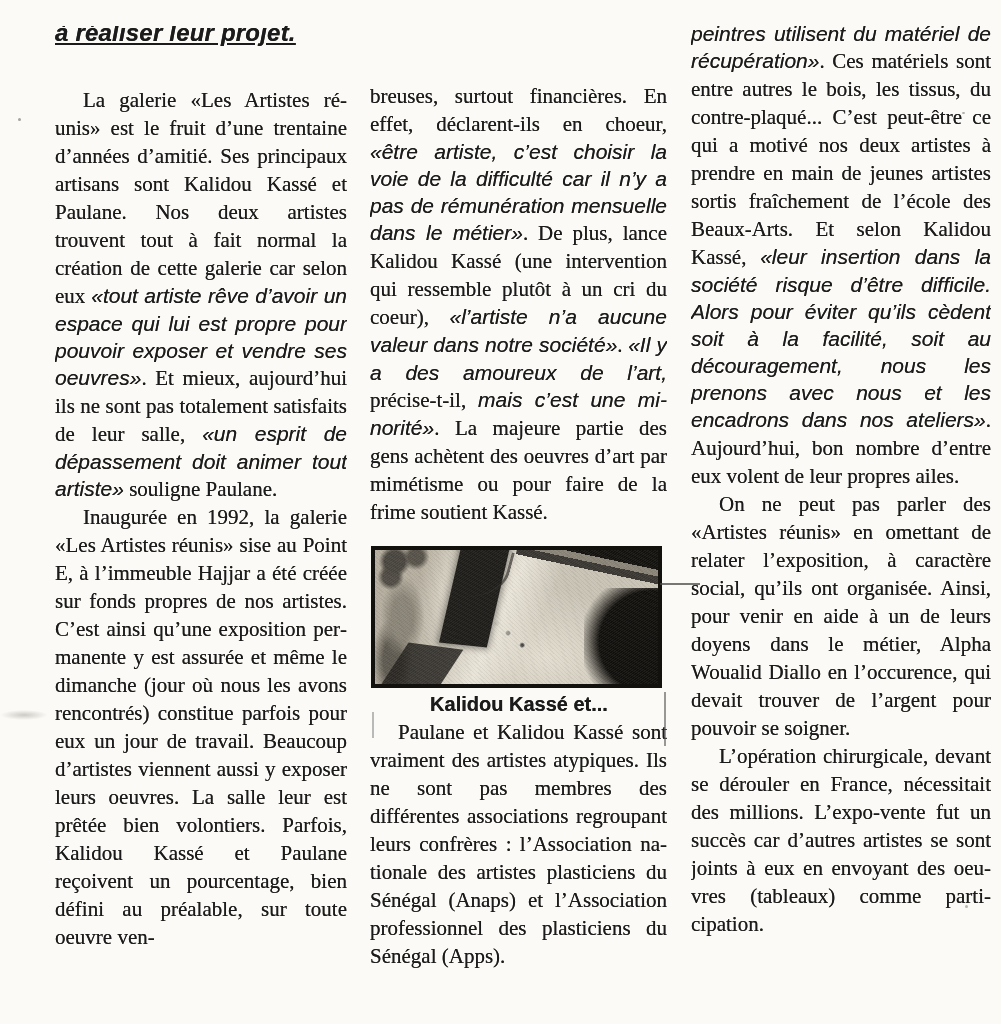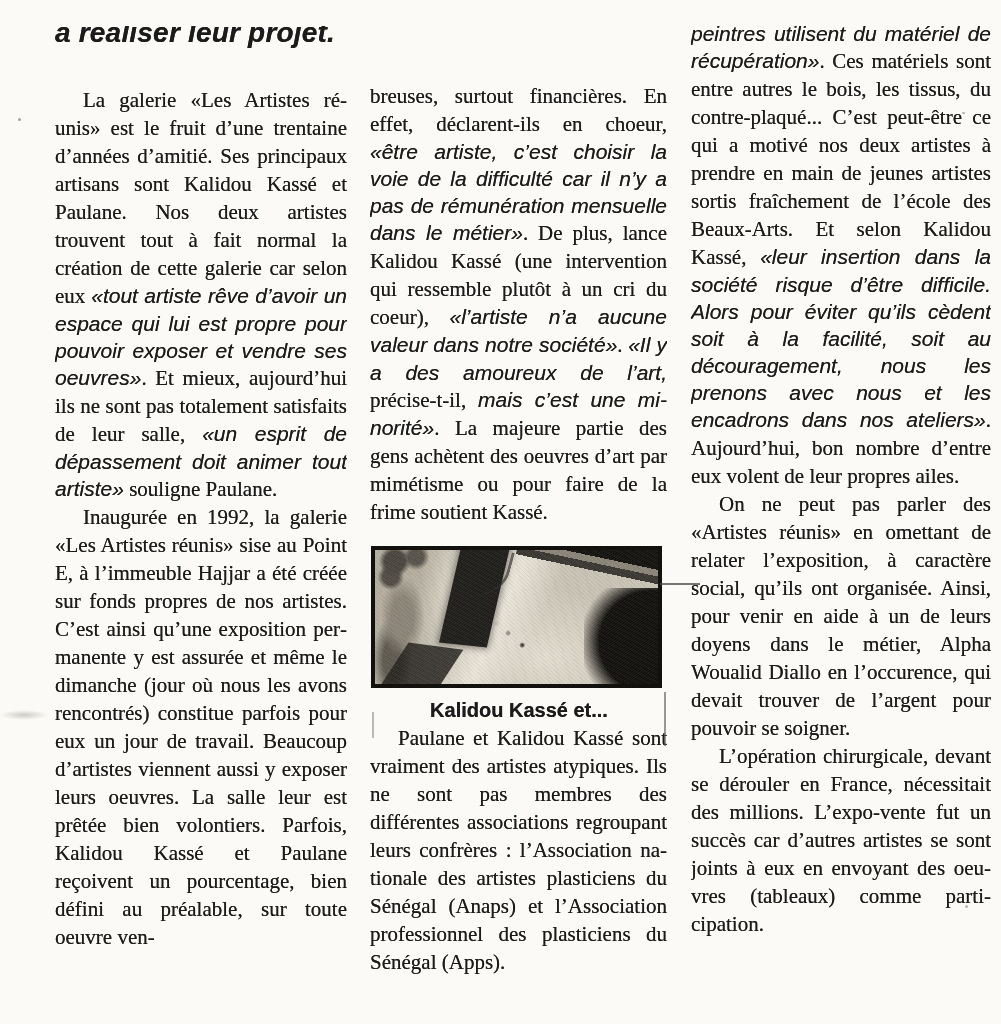--- a/index.html
+++ b/index.html
@@ -9,23 +9,24 @@
     background:#fbfaf6;overflow:hidden;color:#1b1b1b;
   }
   
   .col{position:absolute;overflow:hidden;}
   .col-1{left:55px;top:26px;width:292px;height:998px;}
   .col-2{left:370px;top:82px;width:297px;height:942px;}
   .col-3{left:691px;top:20px;width:300px;height:1004px;}
 
   .intro-clip{height:30px;overflow:hidden;margin-bottom:30px;}
   .intro{
-    font-style:italic;font-weight:700;font-size:28px;line-height:32px;
+    font-style:italic;font-weight:700;font-size:24px;line-height:32px;
     margin:-9px 0 8px 0;letter-spacing:.2px;white-space:nowrap;
     text-shadow:0 0 .6px rgba(20,20,20,.85);
+    text-decoration:underline;
   }
 
   .para{
     margin:0;font-size:21px;line-height:27px;text-align:justify;
     text-shadow:0 0 .6px rgba(20,20,20,.8);
     overflow-wrap:break-word;
   }
   .para.indent{text-indent:28px;}
   .it{font-style:italic;margin-top:35px;}
   .rm{font-style:normal;font-family:Liberation Serif, serif;}
@@ -65,21 +66,21 @@
     background:linear-gradient(to bottom, #14120f 0 50%, #8a8478 50% 62%, #3a3732 62% 76%, rgba(0,0,0,0) 76%);}
   .ph-blob{right:-6%;top:28%;width:32%;height:90%;
     background:radial-gradient(ellipse at 75% 45%, #12100d 0 55%, rgba(18,16,13,0) 76%);}
   .ph-corner{left:5%;bottom:-12%;width:21%;height:40%;background:#23211d;
     transform:skewX(-28deg) rotate(7deg);opacity:.85;}
   .ph-grain{inset:0;
     background:
       repeating-linear-gradient(43deg, rgba(0,0,0,.05) 0 1px, rgba(0,0,0,0) 1px 3px),
       repeating-linear-gradient(-37deg, rgba(255,255,255,.06) 0 1px, rgba(255,255,255,0) 1px 2px);}
   figcaption{
-    text-align:center;font-weight:700;font-size:20px;line-height:24px;margin-top:10px;
+    text-align:center;font-weight:700;font-size:20px;line-height:24px;margin-top:4px;
     text-shadow:0 0 .6px rgba(20,20,20,.85);
   }
 
   
   .artifact{position:absolute;}
   .a-hline{left:660px;top:583px;width:40px;height:2px;background:#4a4a4a;opacity:.75;}
   .a-vline-r{left:664px;top:692px;width:2px;height:54px;background:#555;opacity:.6;}
   .a-vline-l{left:372px;top:712px;width:2px;height:26px;background:#777;opacity:.5;}
   .a-smudge{left:0;top:710px;width:48px;height:10px;
     background:radial-gradient(ellipse, rgba(120,115,105,.35), rgba(120,115,105,0) 70%);}

